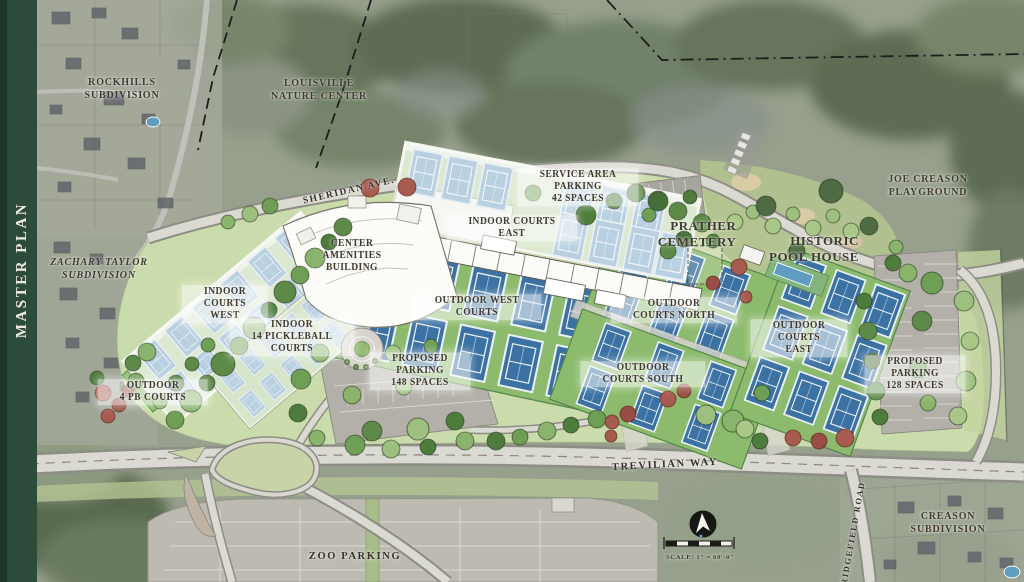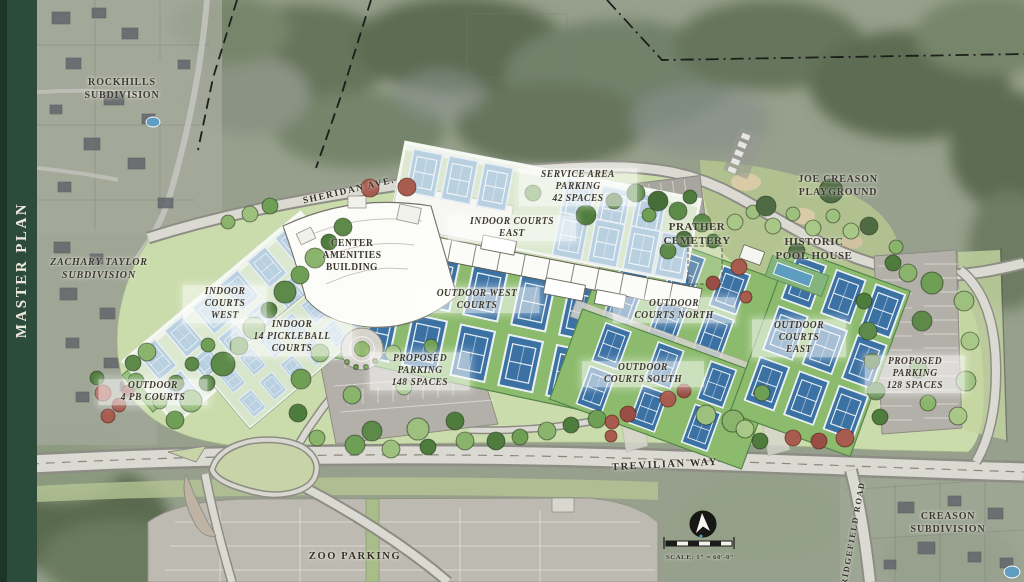--- a/index.html
+++ b/index.html
@@ -9,24 +9,24 @@
   
   #sidebar{position:absolute;left:0;top:0;width:37px;height:582px;z-index:30;
            background:linear-gradient(90deg,#1d3529 0 7px,#2d4b3b 7px);}
   #sidebar .vtitle{position:absolute;left:21px;top:270px;transform:translate(-50%,-50%) rotate(-90deg);
            white-space:nowrap;color:#ece8dc;font-weight:700;font-size:15px;letter-spacing:2.5px;}
   
   .lbl{position:absolute;z-index:20;transform:translate(-50%,-50%);text-align:center;
        white-space:pre-line;line-height:1.25;font-weight:700;color:#3e3a31;font-size:9.5px;
        letter-spacing:.5px;pointer-events:none;
        text-shadow:0 0 4px rgba(246,246,240,.85),0 0 2px rgba(246,246,240,.7);}
-  .boxed{background:rgba(255,255,255,.55);padding:1px 22px;box-shadow:0 0 7px 3px rgba(255,255,255,.35);font-style:italic;}
+  .boxed{background:rgba(255,255,255,.55);padding:1px 22px;box-shadow:0 0 7px 3px rgba(255,255,255,.35);}
   .sub{font-size:10px;letter-spacing:.8px;}
   .road{letter-spacing:1.6px;font-size:10.5px;color:#34312a;}
-  .small{font-size:11px;}
+  .small{font-size:13px;text-align:right;}
   .tiny{font-size:7px;letter-spacing:.4px;}
   
   circle.t{stroke:rgba(28,40,20,.5);stroke-width:1.1;}
   circle.tr{stroke:rgba(95,35,25,.65);stroke-width:1.1;}
   .stall{stroke:#efede6;stroke-width:1;fill:none;opacity:.6;}
   .casing{fill:none;stroke:#8d8d85;}
   .tarmac{fill:none;stroke:#dbdad2;}
 </style>
 </head>
 <body>
@@ -467,21 +467,23 @@
     <rect x="666" y="541" width="66" height="5" fill="#f2f1ea" stroke="#1a1a18" stroke-width="1"></rect>
     <rect x="666" y="541" width="11" height="5" fill="#1a1a18"></rect>
     <rect x="688" y="541" width="11" height="5" fill="#1a1a18"></rect>
     <rect x="710" y="541" width="11" height="5" fill="#1a1a18"></rect>
     <path d="M 664,537 V 549 M 734,537 V 549" stroke="#1a1a18" stroke-width="1.2" fill="none"></path>
   </g>
 </svg>
 
 <div class="lbl sub" style="left:122px;top:88px;">ROCKHILLS
 SUBDIVISION</div>
-<div class="lbl sub" style="left:838px;top:185px;">JOE CREASON
+<div class="lbl sub" style="left:319px;top:89px;">LOUISVILLE
+NATURE CENTER</div>
+<div class="lbl sub" style="left:928px;top:185px;">JOE CREASON
 PLAYGROUND</div>
 <div class="lbl road" style="left:349px;top:191px;font-size:9.5px;transform:translate(-50%,-50%) rotate(-13deg);">SHERIDAN AVE.</div>
 <div class="lbl boxed" style="left:578px;top:187px;">SERVICE AREA
 PARKING
 42 SPACES</div>
 <div class="lbl" style="left:352px;top:256px;">CENTER
 AMENITIES
 BUILDING</div>
 <div class="lbl boxed" style="left:512px;top:228px;">INDOOR COURTS
 EAST</div>
@@ -490,21 +492,21 @@
 <div class="lbl small" style="left:814px;top:249px;">HISTORIC
 POOL HOUSE</div>
 <div class="lbl sub" style="left:99px;top:268px;font-style:italic;">ZACHARY TAYLOR
 SUBDIVISION</div>
 <div class="lbl boxed" style="left:225px;top:304px;">INDOOR
 COURTS
 WEST</div>
 <div class="lbl boxed" style="left:292px;top:337px;">INDOOR
 14 PICKLEBALL
 COURTS</div>
-<div class="lbl boxed" style="left:477px;top:300px;">OUTDOOR WEST
+<div class="lbl boxed" style="left:477px;top:307px;">OUTDOOR WEST
 COURTS</div>
 <div class="lbl boxed" style="left:674px;top:310px;">OUTDOOR
 COURTS NORTH</div>
 <div class="lbl boxed" style="left:799px;top:338px;">OUTDOOR
 COURTS
 EAST</div>
 <div class="lbl boxed" style="left:153px;top:392px;">OUTDOOR
 4 PB COURTS</div>
 <div class="lbl boxed" style="left:420px;top:371px;">PROPOSED
 PARKING

